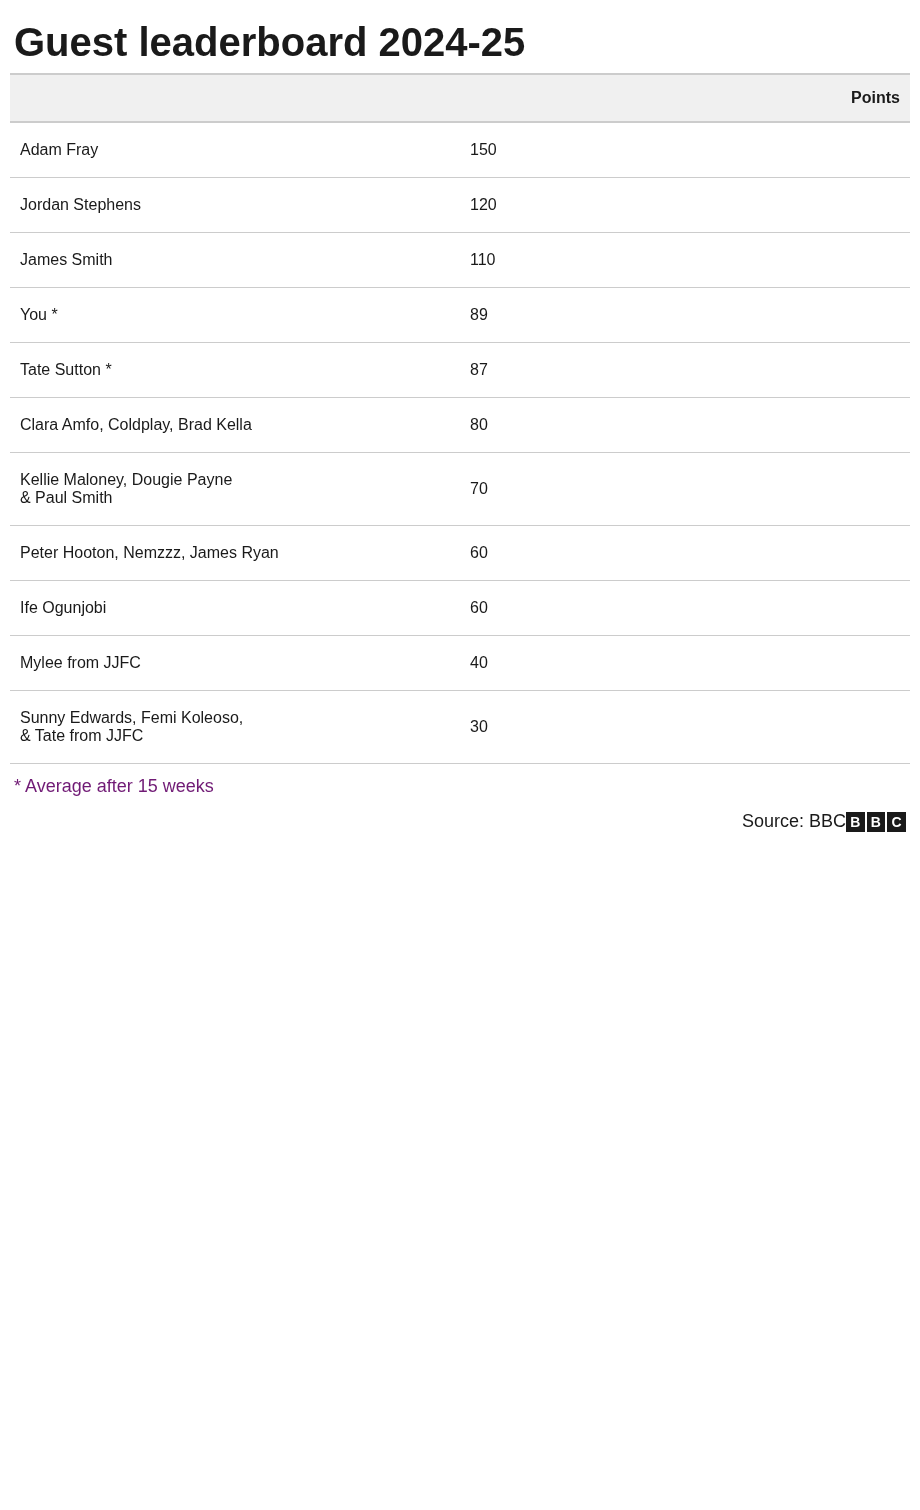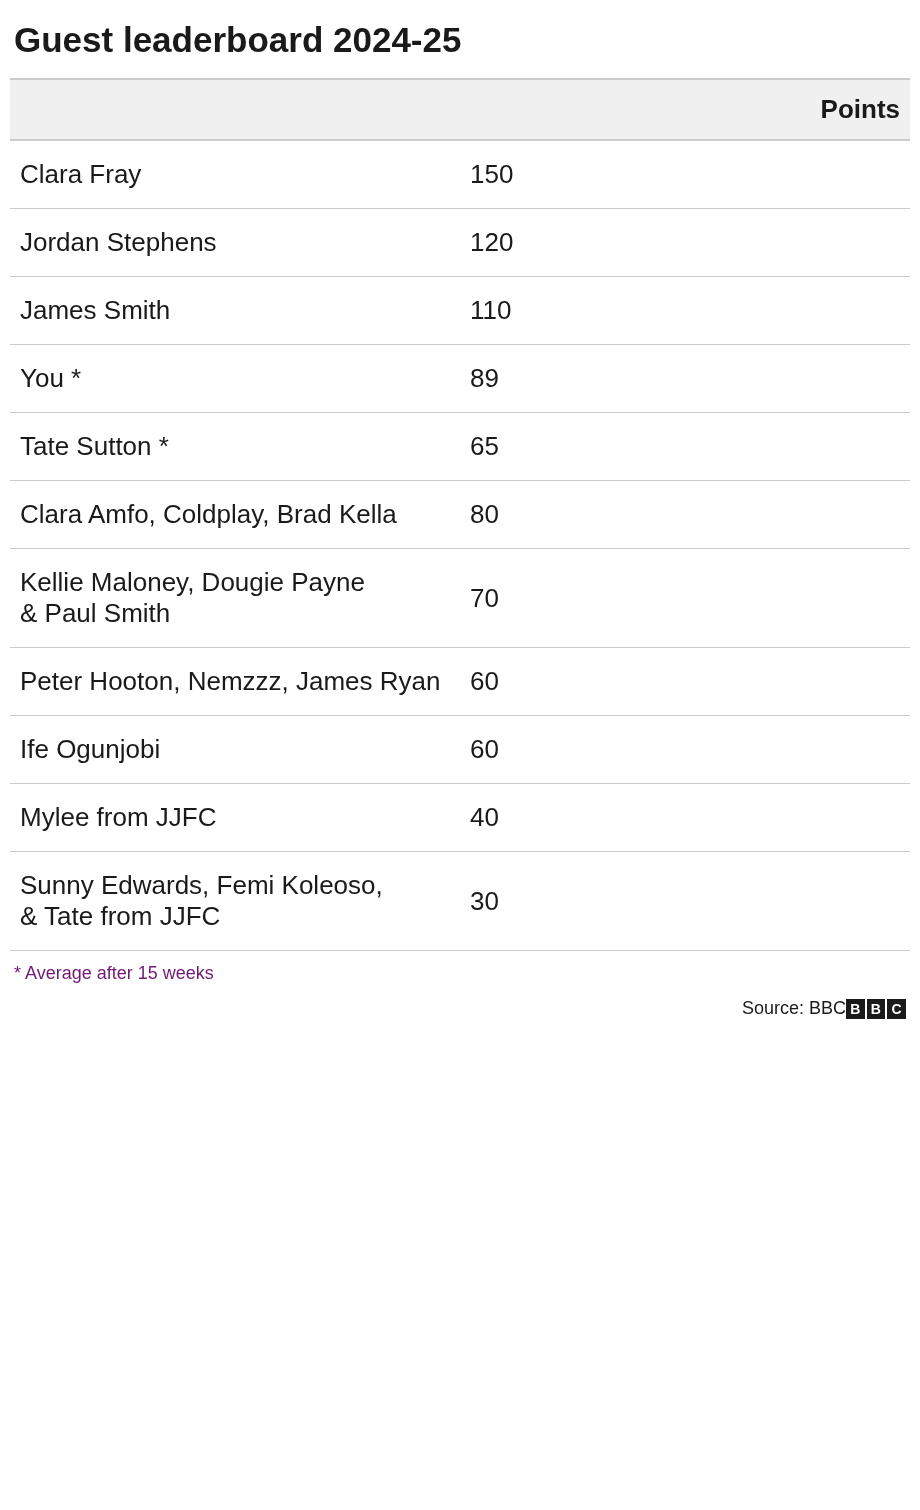--- a/index.html
+++ b/index.html
@@ -11,30 +11,30 @@
     body {
       font-family: Arial, Helvetica, sans-serif;
       background: #ffffff;
       width: 920px;
       min-height: 1510px;
       padding: 20px 10px 20px 10px;
       color: #1a1a1a;
     }
 
     .page-title {
-      font-size: 35px;
+      font-size: 40px;
       font-weight: 700;
-      margin-bottom: 18px;
+      margin-bottom: 8px;
       padding: 0 4px;
     }
 
     .leaderboard-table {
       width: 100%;
       border-collapse: collapse;
-      font-size: 26px;
+      font-size: 16px;
     }
 
     .leaderboard-table thead tr {
       background-color: #f0f0f0;
       border-top: 2px solid #cccccc;
       border-bottom: 2px solid #cccccc;
     }
 
     .leaderboard-table thead th {
       padding: 14px 10px;
@@ -104,38 +104,38 @@
 
 <table class="leaderboard-table">
   <thead>
     <tr>
       <th class="col-name"></th>
       <th class="col-points">Points</th>
     </tr>
   </thead>
   <tbody id="table-body">
   <tr>
-        <td class="td-name">Clara Fray</td>
+        <td class="td-name">Adam Fray</td>
         <td class="td-points">150</td>
       </tr>
       <tr>
         <td class="td-name">Jordan Stephens</td>
         <td class="td-points">120</td>
       </tr>
       <tr>
         <td class="td-name">James Smith</td>
         <td class="td-points">110</td>
       </tr>
       <tr>
         <td class="td-name">You *</td>
         <td class="td-points">89</td>
       </tr>
       <tr>
         <td class="td-name">Tate Sutton *</td>
-        <td class="td-points">65</td>
+        <td class="td-points">87</td>
       </tr>
       <tr>
         <td class="td-name">Clara Amfo, Coldplay, Brad Kella</td>
         <td class="td-points">80</td>
       </tr>
       <tr>
         <td class="td-name">Kellie Maloney, Dougie Payne<br>&amp; Paul Smith</td>
         <td class="td-points">70</td>
       </tr>
       <tr>

